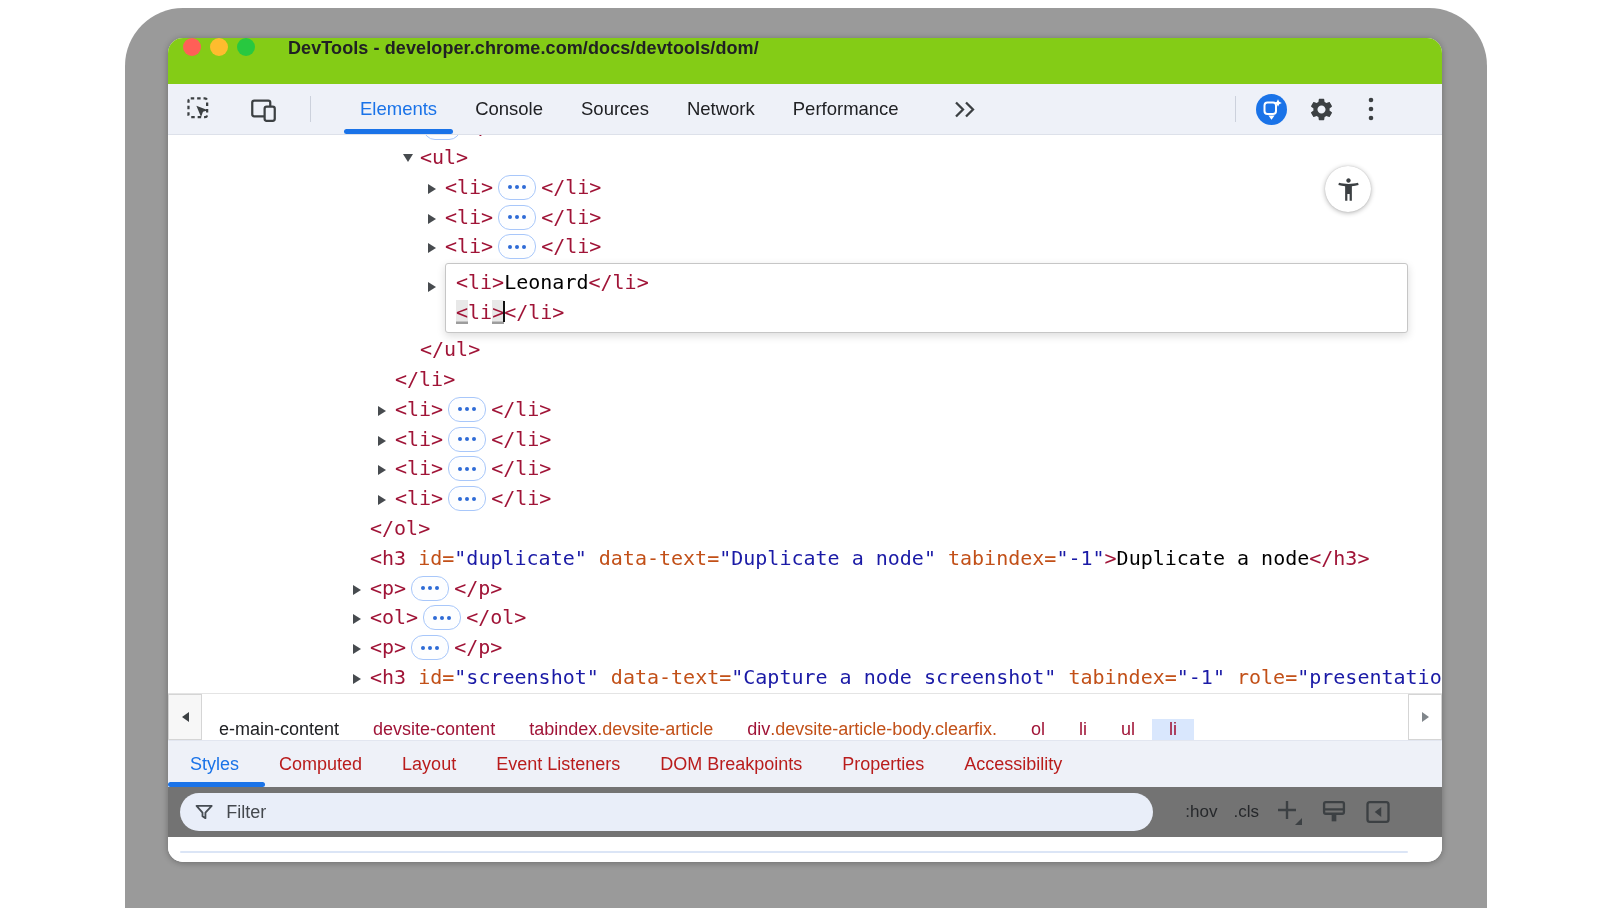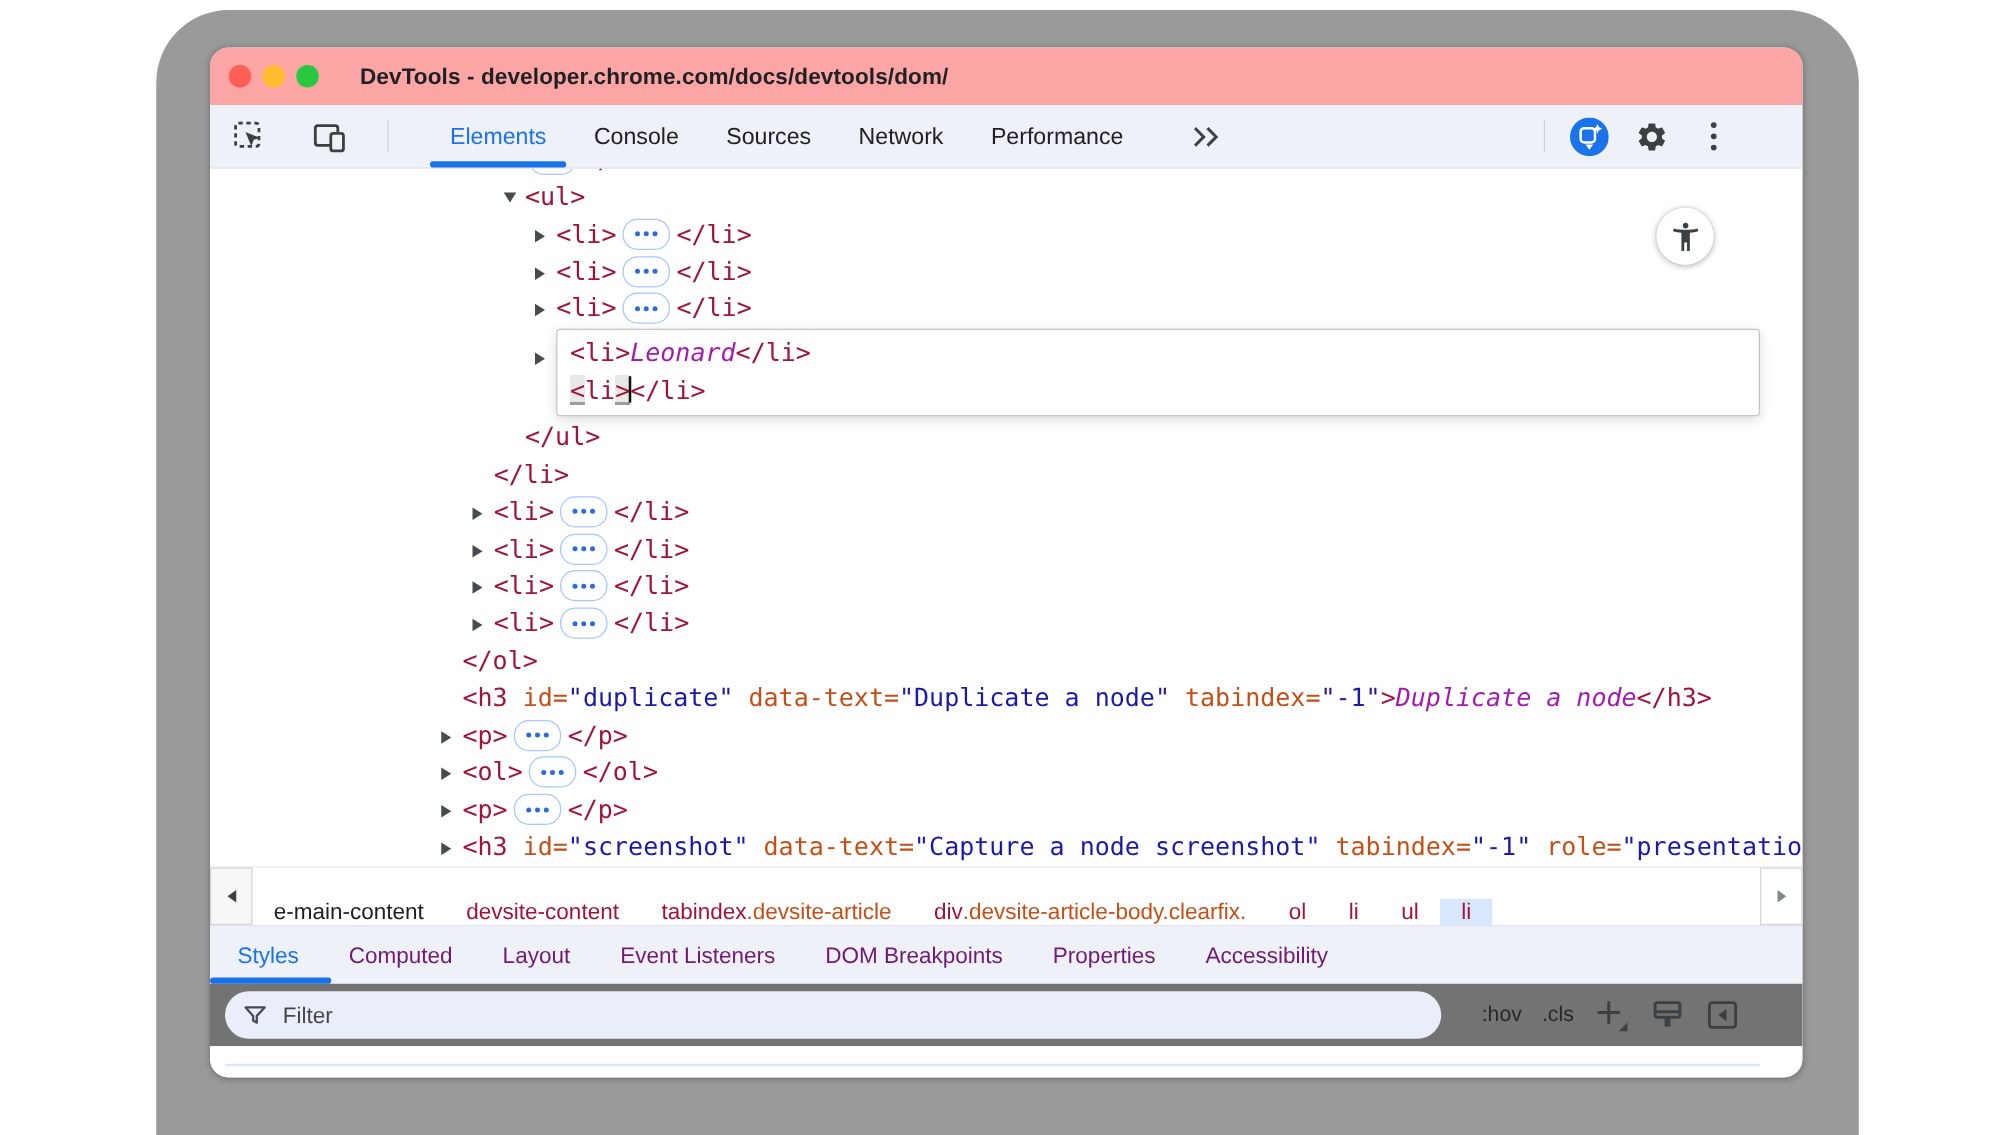--- a/index.html
+++ b/index.html
@@ -4,21 +4,21 @@
 <style>
   html,body{margin:0;padding:0;background:#fff;}
   .stage{position:relative;width:1600px;height:908px;overflow:hidden;background:#fff;
          font-family:"Liberation Sans",sans-serif;-webkit-font-smoothing:antialiased;}
   .frame{position:absolute;left:125px;top:8px;width:1362px;height:960px;
          background:var(--frame,#9a9a9a);border-radius:58px;}
   .window{position:absolute;left:168px;top:38px;width:1274px;height:824px;background:#fff;
           border-radius:15px;overflow:hidden;display:flex;flex-direction:column;
           box-shadow:0 1px 6px rgba(0,0,0,.30);}
   
-  .titlebar{height:46px;flex:0 0 46px;display:flex;align-items:center;padding-left:15px;background:#fca5a5;}
+  .titlebar{height:46px;flex:0 0 46px;display:flex;padding-left:15px;background:#84cc16;}
   .tl{width:18px;height:18px;border-radius:50%;margin-right:9px;}
   .wintitle{margin-left:24px;font-size:18px;font-weight:700;color:#202124;letter-spacing:.1px;}
   
   .toolbar{height:50px;flex:0 0 50px;background:var(--toolbar-bg,#eef1f8);display:flex;align-items:stretch;
            border-bottom:1px solid #dde1ea;position:relative;gap:20px;}
   .tbicon{display:flex;align-items:center;justify-content:center;width:34px;margin-left:10px;cursor:pointer;}
   .tbicon:first-child{margin-left:14px;}
   .vdiv{width:1px;background:#ccd1dc;margin:12px 10px;}
   .tabs{display:flex;align-items:stretch;}
   .tab{position:relative;display:flex;align-items:center;padding:0 19px;font-size:18.5px;color:#202124;cursor:pointer;}
@@ -34,21 +34,21 @@
   .dom-row.clip{height:8px;overflow:hidden;}
   .dom-row.clip .row-inner{display:block;margin-top:-21.8px;}
   .arr{display:inline-block;width:17px;}
   .arr.a-r::before{content:"";display:inline-block;border-left:8px solid #474b4f;
                    border-top:5.5px solid transparent;border-bottom:5.5px solid transparent;}
   .arr.a-d::before{content:"";display:inline-block;border-top:8px solid #474b4f;
                    border-left:5.5px solid transparent;border-right:5.5px solid transparent;vertical-align:2px;}
   .tk-tag{color:var(--tag,#a01437);}
   .tk-attr{color:var(--attribute,#c25018);}
   .tk-val{color:var(--value,#1a1aa6);}
-  .tk-text,.tk-plain{color:#a21caf;font-style:italic;}
+  .tk-text,.tk-plain{color:#000000;}
   .tk-hl{background:#e8e8e8;box-shadow:inset 0 -2.5px 0 #9d9d9d;}
   .pill{display:inline-flex;align-items:center;justify-content:center;gap:3px;width:36px;height:23px;
         border:1.5px solid #a8c7fa;border-radius:12px;background:#fdfeff;vertical-align:middle;
         transform:translateY(-1px);margin:0 5px;cursor:pointer;}
   .pill i{width:4px;height:4px;border-radius:50%;background:#2e6bd6;}
   .dom-row.editor{display:flex;height:73px;align-items:flex-start;}
   .dom-row.editor .row-inner{display:flex;flex:1;align-items:flex-start;}
   .dom-row.editor .arr{margin-top:9px;flex:0 0 17px;}
   .editbox{flex:1;margin-right:34px;margin-top:1px;background:#fff;border:1px solid #c6c6c6;border-radius:3px;
            padding:4px 10px;box-shadow:0 3px 9px rgba(0,0,0,.14);}
@@ -64,21 +64,21 @@
   .crumb-nav.right{margin-left:auto;background:#fff;}
   .arrow-l{border-right:7px solid #3c4043;border-top:5px solid transparent;border-bottom:5px solid transparent;}
   .arrow-r{border-left:7px solid #80868b;border-top:5px solid transparent;border-bottom:5px solid transparent;}
   .crumbs{display:flex;align-items:flex-end;overflow:hidden;}
   .crumb{display:flex;align-items:center;padding:0 17px;font-size:18px;cursor:pointer;white-space:nowrap;}
   .crumb.selected{background:var(--crumb-selected-bg,#d9e7fd);}
   .cp-plain{color:#202124;} .cp-tag{color:var(--tag,#a01437);} .cp-cls{color:var(--attribute,#c25018);}
   
   .styles-tabs{height:46px;flex:0 0 46px;background:var(--toolbar-bg,#eef1f8);display:flex;align-items:stretch;
                border-top:1px solid #e2e6f0;}
-  .stab{position:relative;display:flex;align-items:center;padding:0 20px;font-size:18px;color:#701a75;cursor:pointer;}
+  .stab{position:relative;display:flex;align-items:center;padding:0 20px;font-size:18px;color:#b91c1c;cursor:pointer;}
   .stab:first-child{padding-left:22px;}
   .stab.active{color:var(--accent,#1a73e8);}
   .stab.active::after{content:"";position:absolute;left:0;right:-6px;bottom:0;height:5px;
                       border-radius:3px;background:var(--accent,#1a73e8);}
   .stab:first-child.active::after{left:-0px;}
   
   .filterbar{height:50px;flex:0 0 50px;background:#737373;display:flex;align-items:center;padding:0 50px 0 12px;}
   .filterpill{flex:1;height:38px;border-radius:19px;background:#e9eef9;display:flex;align-items:center;
               padding:0 14px;margin-right:16px;}
   .filterpill input{border:none;outline:none;background:transparent;font-size:18px;color:#202124;

